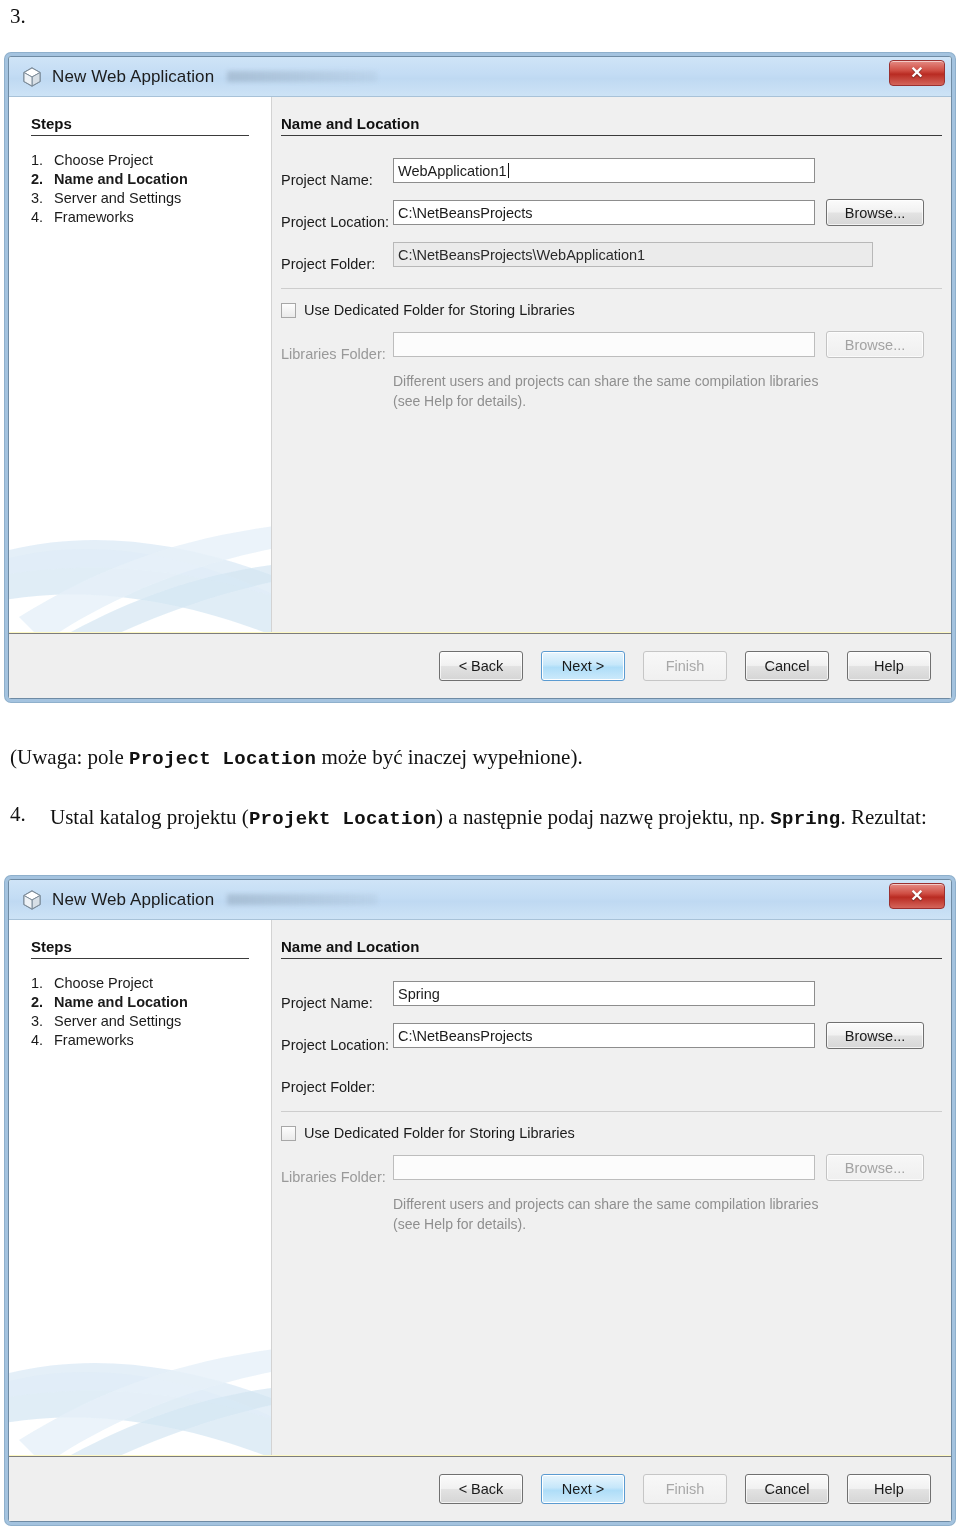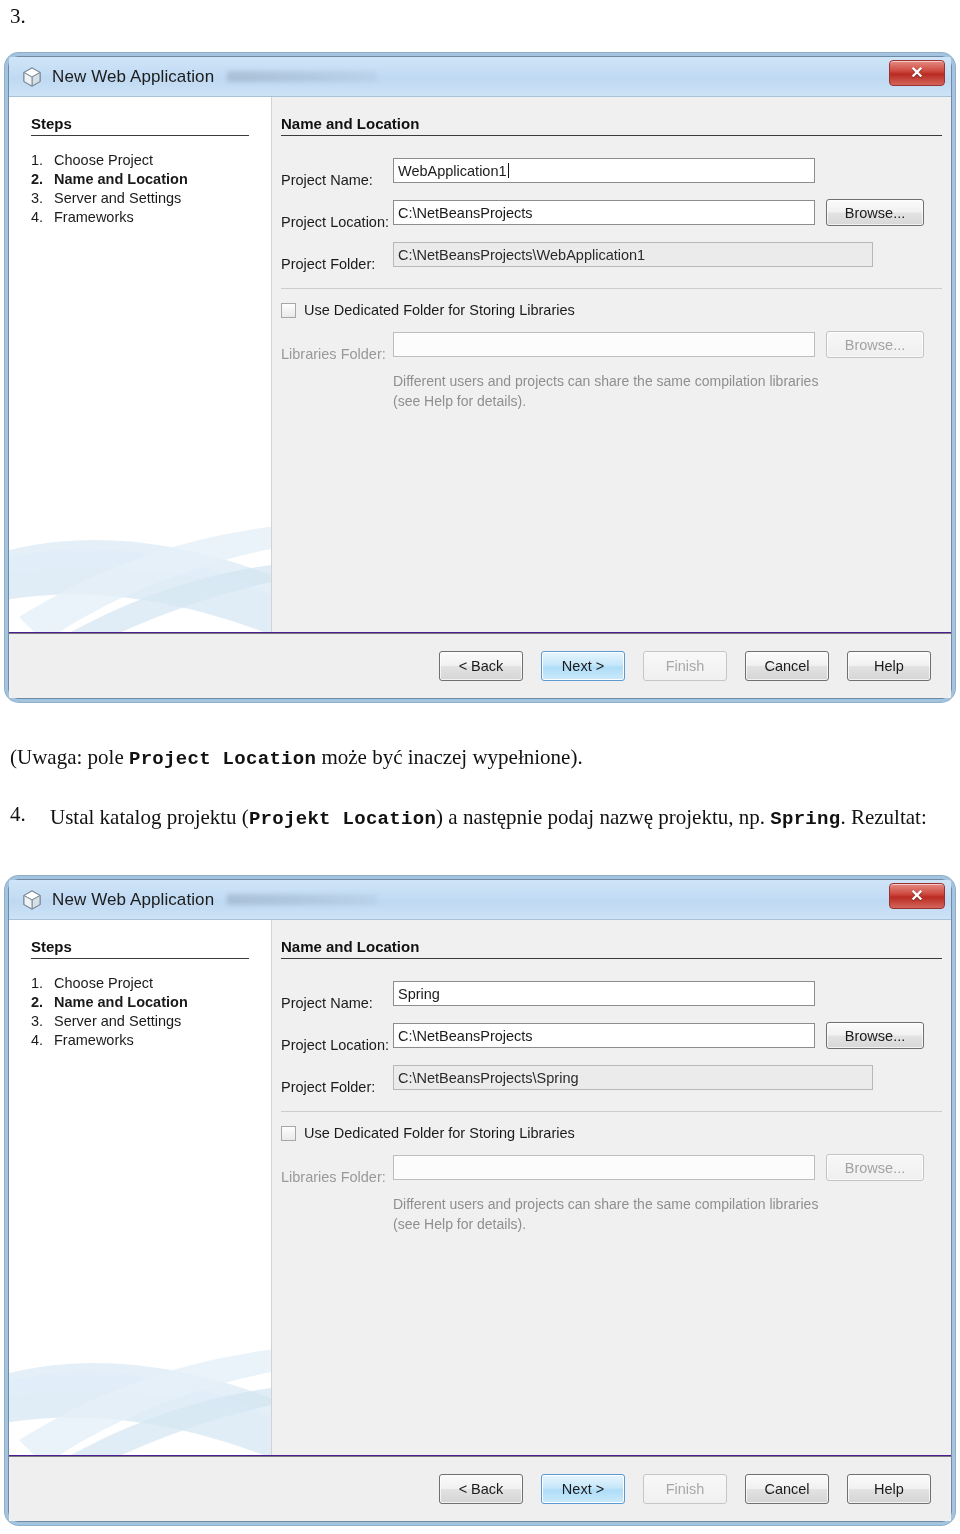--- a/index.html
+++ b/index.html
@@ -12,24 +12,24 @@
   
   .doc-step { position:absolute; display:flex; align-items:flex-start; }
   .step-num { width:40px; flex:0 0 40px; font-size:21px; color:#111; }
   .step-text { font-size:21px; color:#111; line-height:1.45; }
   .mono { font-family:"Liberation Mono", monospace; font-weight:bold; font-size:19px; letter-spacing:0.3px; }
 
   .note { position:absolute; font-size:21px; color:#111; line-height:1.5; }
 
   
   .dialog {
-    position:absolute; background:#4c1d95;
+    position:absolute; background:#fef9c3;
     border:1px solid #6f8ba4;
     box-shadow:0 0 0 3px rgba(168,199,226,.85), 0 0 0 4px #8fb0cc;
-    border-radius:11px;
+    border-radius:3px;
   }
   .titlebar {
     height:40px; position:relative;
     background:linear-gradient(to bottom,#cfe4f7 0%, #c3dcf4 45%, #bfd9f2 55%, #cde3f6 100%);
     border-bottom:1px solid #a8c2d8;
     border-top-left-radius:2px; border-top-right-radius:2px;
     display:flex; align-items:center; padding-left:12px;
   }
   .title-ghost {
     position:absolute; left:218px; top:14px; width:150px; height:11px;
@@ -355,23 +355,20 @@
         <span class="textbox w-loc">
           <span>C:\NetBeansProjects</span>
         </span>
         <span class="browse-btn">
           <span>Browse...</span>
         </span>
       </div>
 
       <div class="form-row tight">
         <span class="fld-label">Project Folder:</span>
-        <span class="textbox readonly w-folder">
-          <span>C:\NetBeansProjects\Spring</span>
-        </span>
       </div>
 
       <div class="hsep"></div>
 
       <div class="chk-row">
         <span class="checkbox"></span>
         <span class="chk-label">Use Dedicated Folder for Storing Libraries</span>
       </div>
 
       <div class="form-row tight" style="margin-top:9px;">

